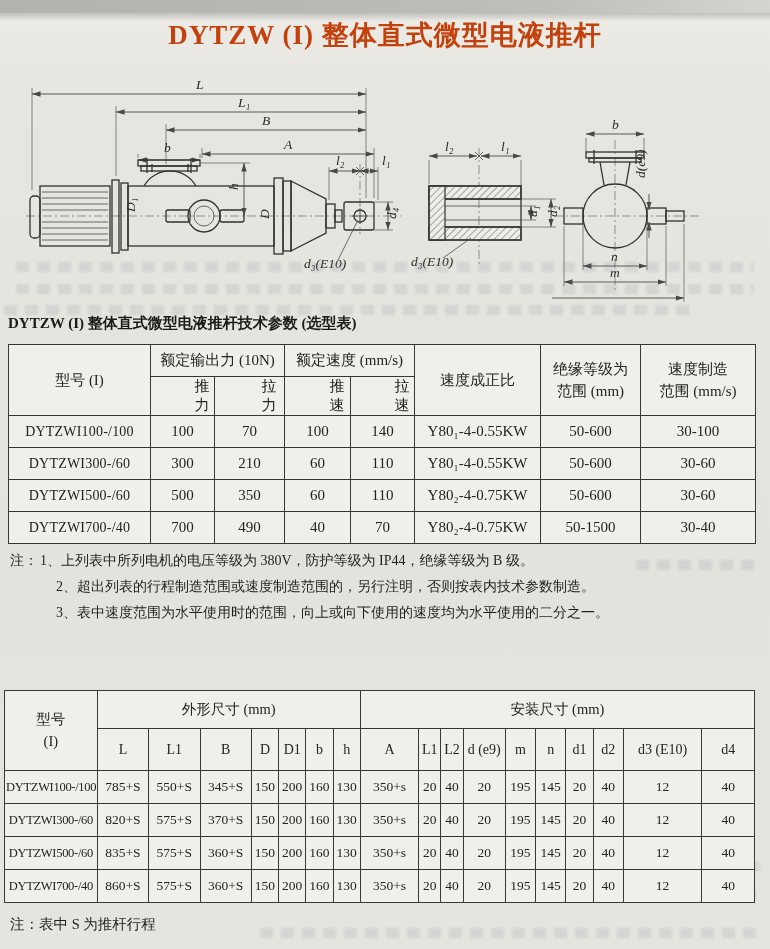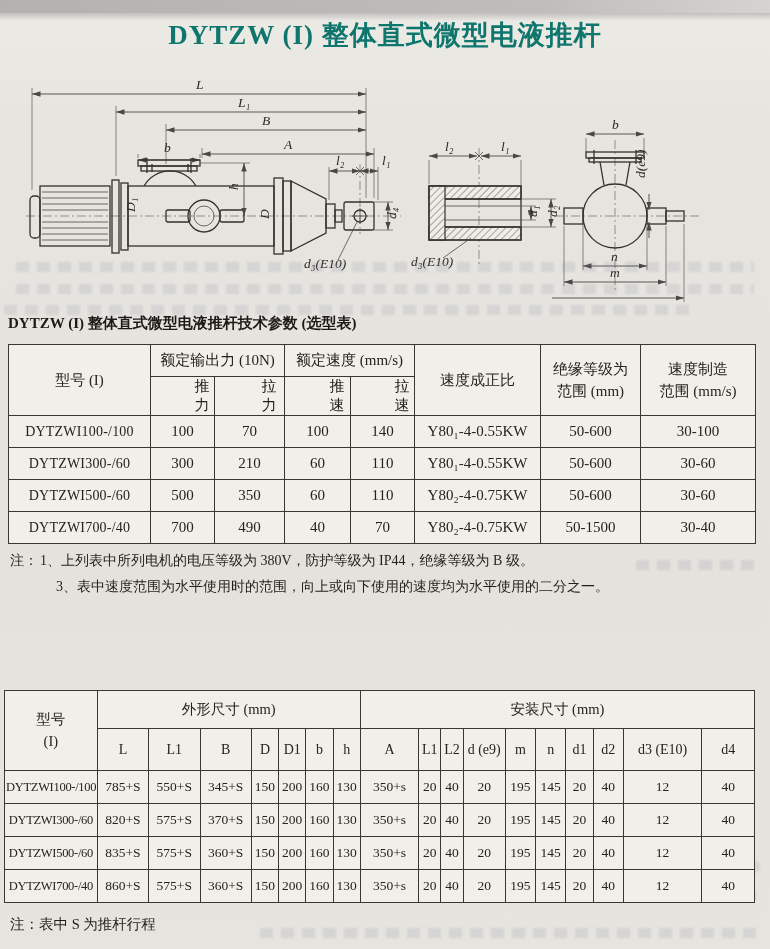--- a/index.html
+++ b/index.html
@@ -8,21 +8,21 @@
     background:linear-gradient(180deg,#edebe6 0%,#e7e5e0 12%,#e4e2dd 60%,#e6e4df 100%);
     font-family:"Liberation Serif","DejaVu Serif",serif;
     color:#26231f;
   }
   .scanband{position:absolute;left:0;top:0;width:770px;height:13px;
     background:linear-gradient(90deg,#a5a4a2 0%,#b3b2b0 70%,#cfcecb 100%);
     opacity:.8;}
   .scanband2{position:absolute;left:0;top:13px;width:770px;height:8px;
     background:linear-gradient(180deg,rgba(150,149,147,.5),rgba(150,149,147,0));}
   .page-title{position:absolute;left:0;top:17px;width:770px;text-align:center;
-    font-size:27px;font-weight:bold;letter-spacing:1px;color:#0f766e;}
+    font-size:27px;font-weight:bold;letter-spacing:1px;color:#c2410c;}
   .ghost{position:absolute;height:10px;border-radius:2px;filter:blur(.8px);
     background:repeating-linear-gradient(90deg,rgba(120,130,150,.15) 0 13px,rgba(120,130,150,0) 13px 21px);}
   .caption{position:absolute;font-size:15px;font-weight:600;color:#1c1a17;white-space:nowrap;}
 
   table{position:absolute;border-collapse:collapse;table-layout:fixed;background:#f1efe9;}
   th,td{border:1.5px solid #3a3631;text-align:center;vertical-align:middle;
     font-weight:normal;padding:0 1px;overflow:hidden;}
   .two-line{white-space:pre-line;line-height:1.5;}
 
   #t1{left:8px;top:344px;width:748px;font-size:15px;}
@@ -316,20 +316,21 @@
         <td>50-1500</td>
         <td>30-40</td>
       </tr>
     </tbody>
 </table>
 
 <div class="notes">
   <span class="note-label">注：</span>
   <div class="note-items">
       <div class="note-item">1、上列表中所列电机的电压等级为 380V，防护等级为 IP44，绝缘等级为 B 级。</div>
+      <div class="note-item">2、超出列表的行程制造范围或速度制造范围的，另行注明，否则按表内技术参数制造。</div>
       <div class="note-item">3、表中速度范围为水平使用时的范围，向上或向下使用的速度均为水平使用的二分之一。</div>
     </div>
 </div>
 
 <div class="caption" style="left:6px;top:712px">DYTZW (I) 整体直式微型电液推杆外形尺寸及安装尺寸</div>
 <table id="t2">
   <colgroup>
     <col style="width:92px">
       <col style="width:51px">
       <col style="width:51px">

